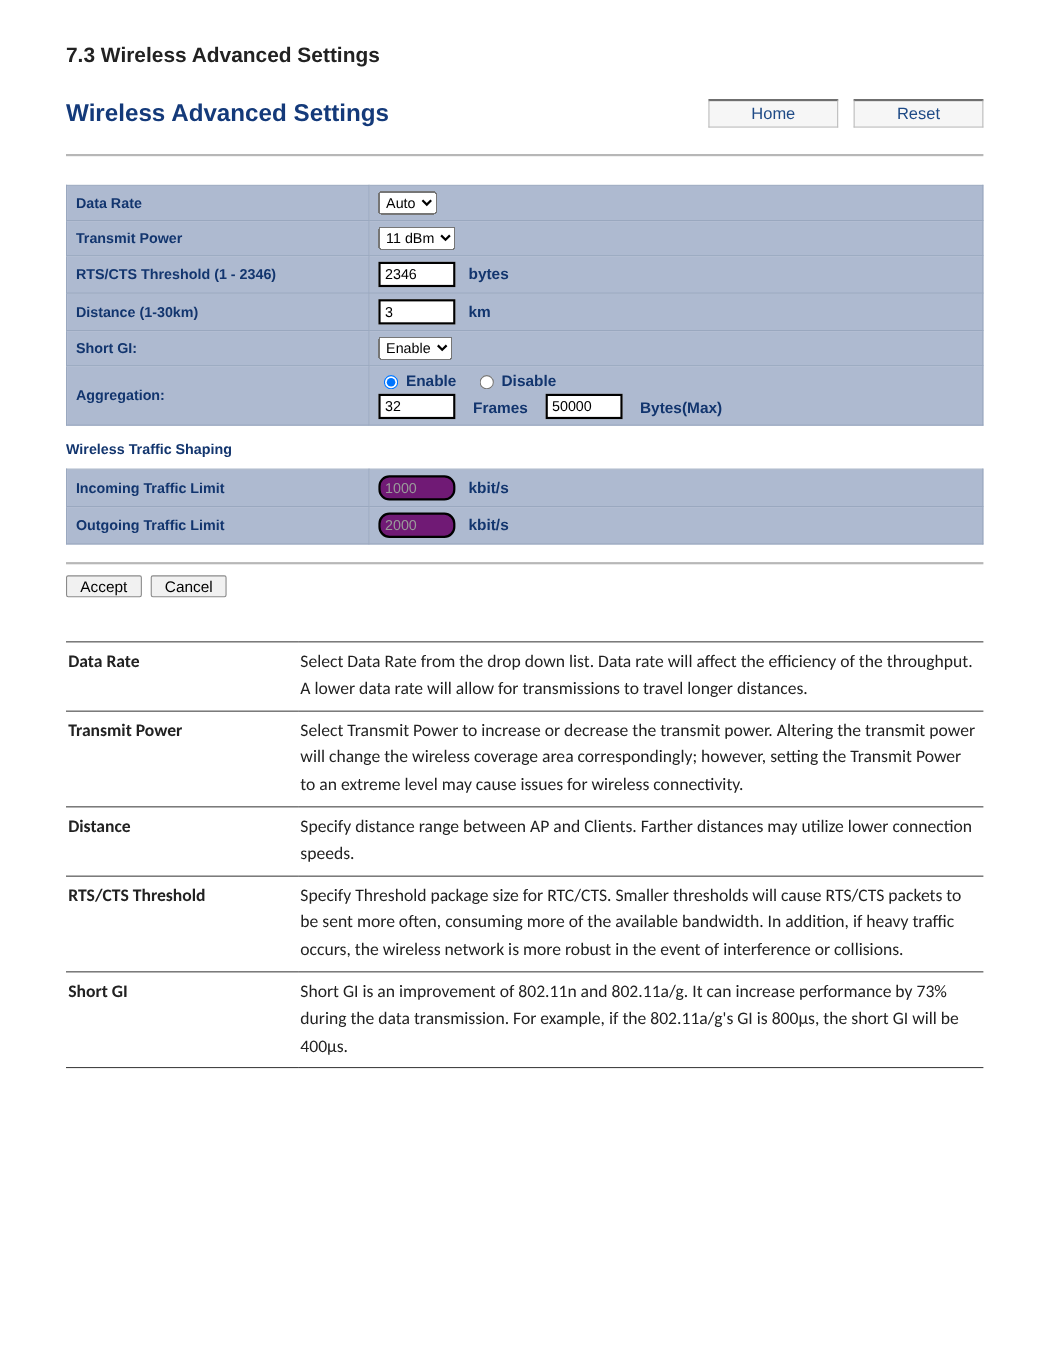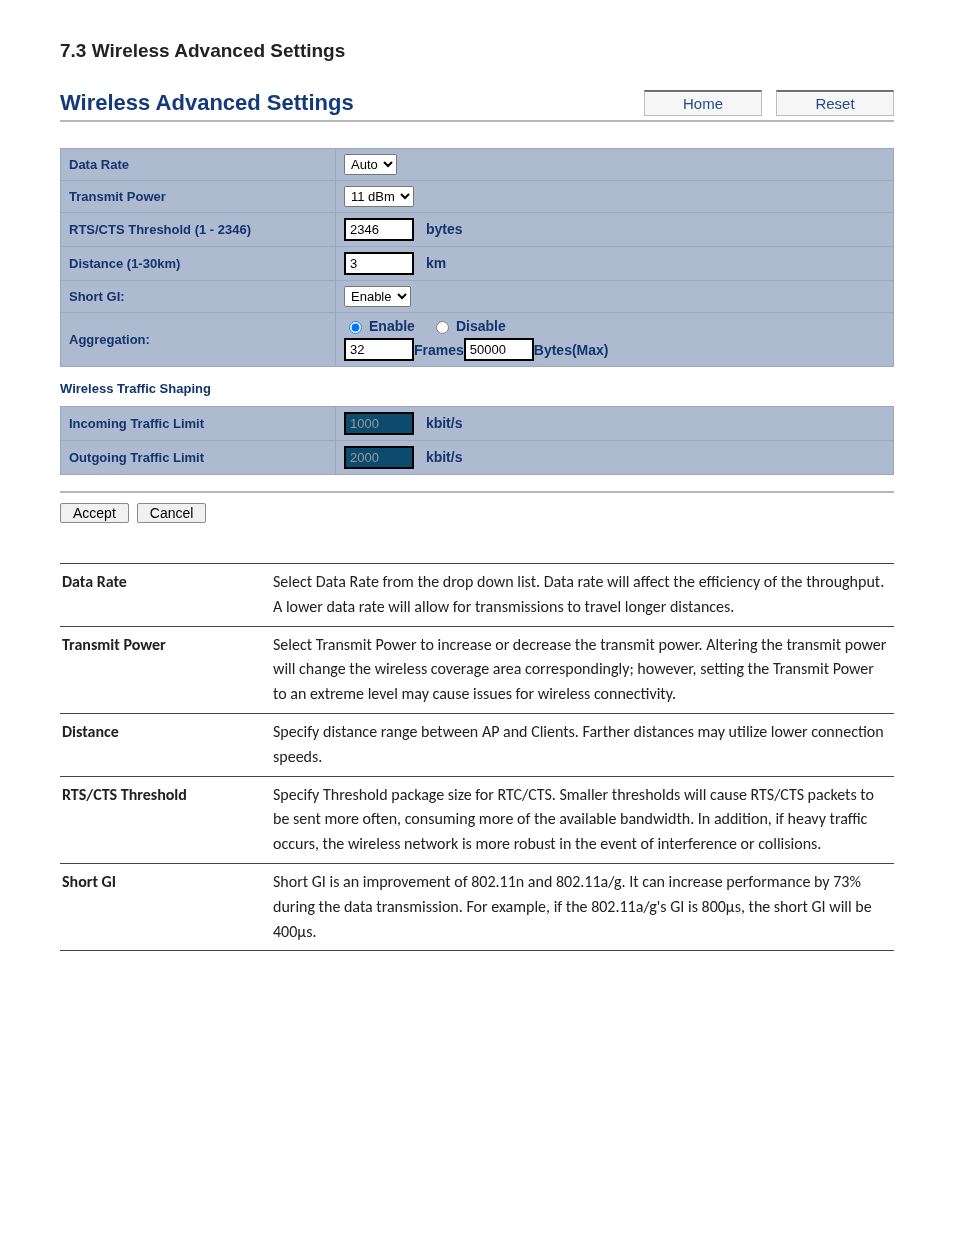--- a/index.html
+++ b/index.html
@@ -15,21 +15,21 @@
     font-weight: 700;
     margin-bottom: 28px;
   }
 
   
   .panel-head {
     display: flex;
     align-items: center;
     justify-content: space-between;
     border-bottom: 2px solid #b7b7b7;
-    padding-bottom: 4px;
+    padding-bottom: 24px;
     margin-bottom: 26px;
   }
   .panel-title {
     color: #143a7a;
     font-size: 22px;
     font-weight: 700;
   }
   .panel-buttons {
     display: flex;
     gap: 14px;
@@ -73,40 +73,41 @@
     padding: 1px 2px;
   }
   .field-input {
     width: 58px;
     font-size: 13px;
     padding: 2px 4px;
     border: 2px solid #000000;
     background:#fff;
   }
   .field-input.disabled {
-    background:#0c4a6e;
+    background:#701a75;
     color:#9a9a9a;
+    border-radius:10px;
   }
   .unit {
     color: #12356e;
     font-weight: 700;
     margin-left: 8px;
   }
   .radio-row {
     display: flex;
     align-items: center;
     gap: 6px;
     color:#12356e;
     font-weight:700;
   }
   .radio-row .opt { display:flex; align-items:center; gap:4px; margin-right:10px; }
   .agg-second {
     display:flex;
     align-items:center;
-    gap:0;
+    gap:16px;
     margin-top:4px;
     color:#12356e;
     font-weight:700;
   }
 
   .sub-heading {
     color:#12356e;
     font-weight:700;
     font-size:13px;
     margin: 8px 0 10px 0;

